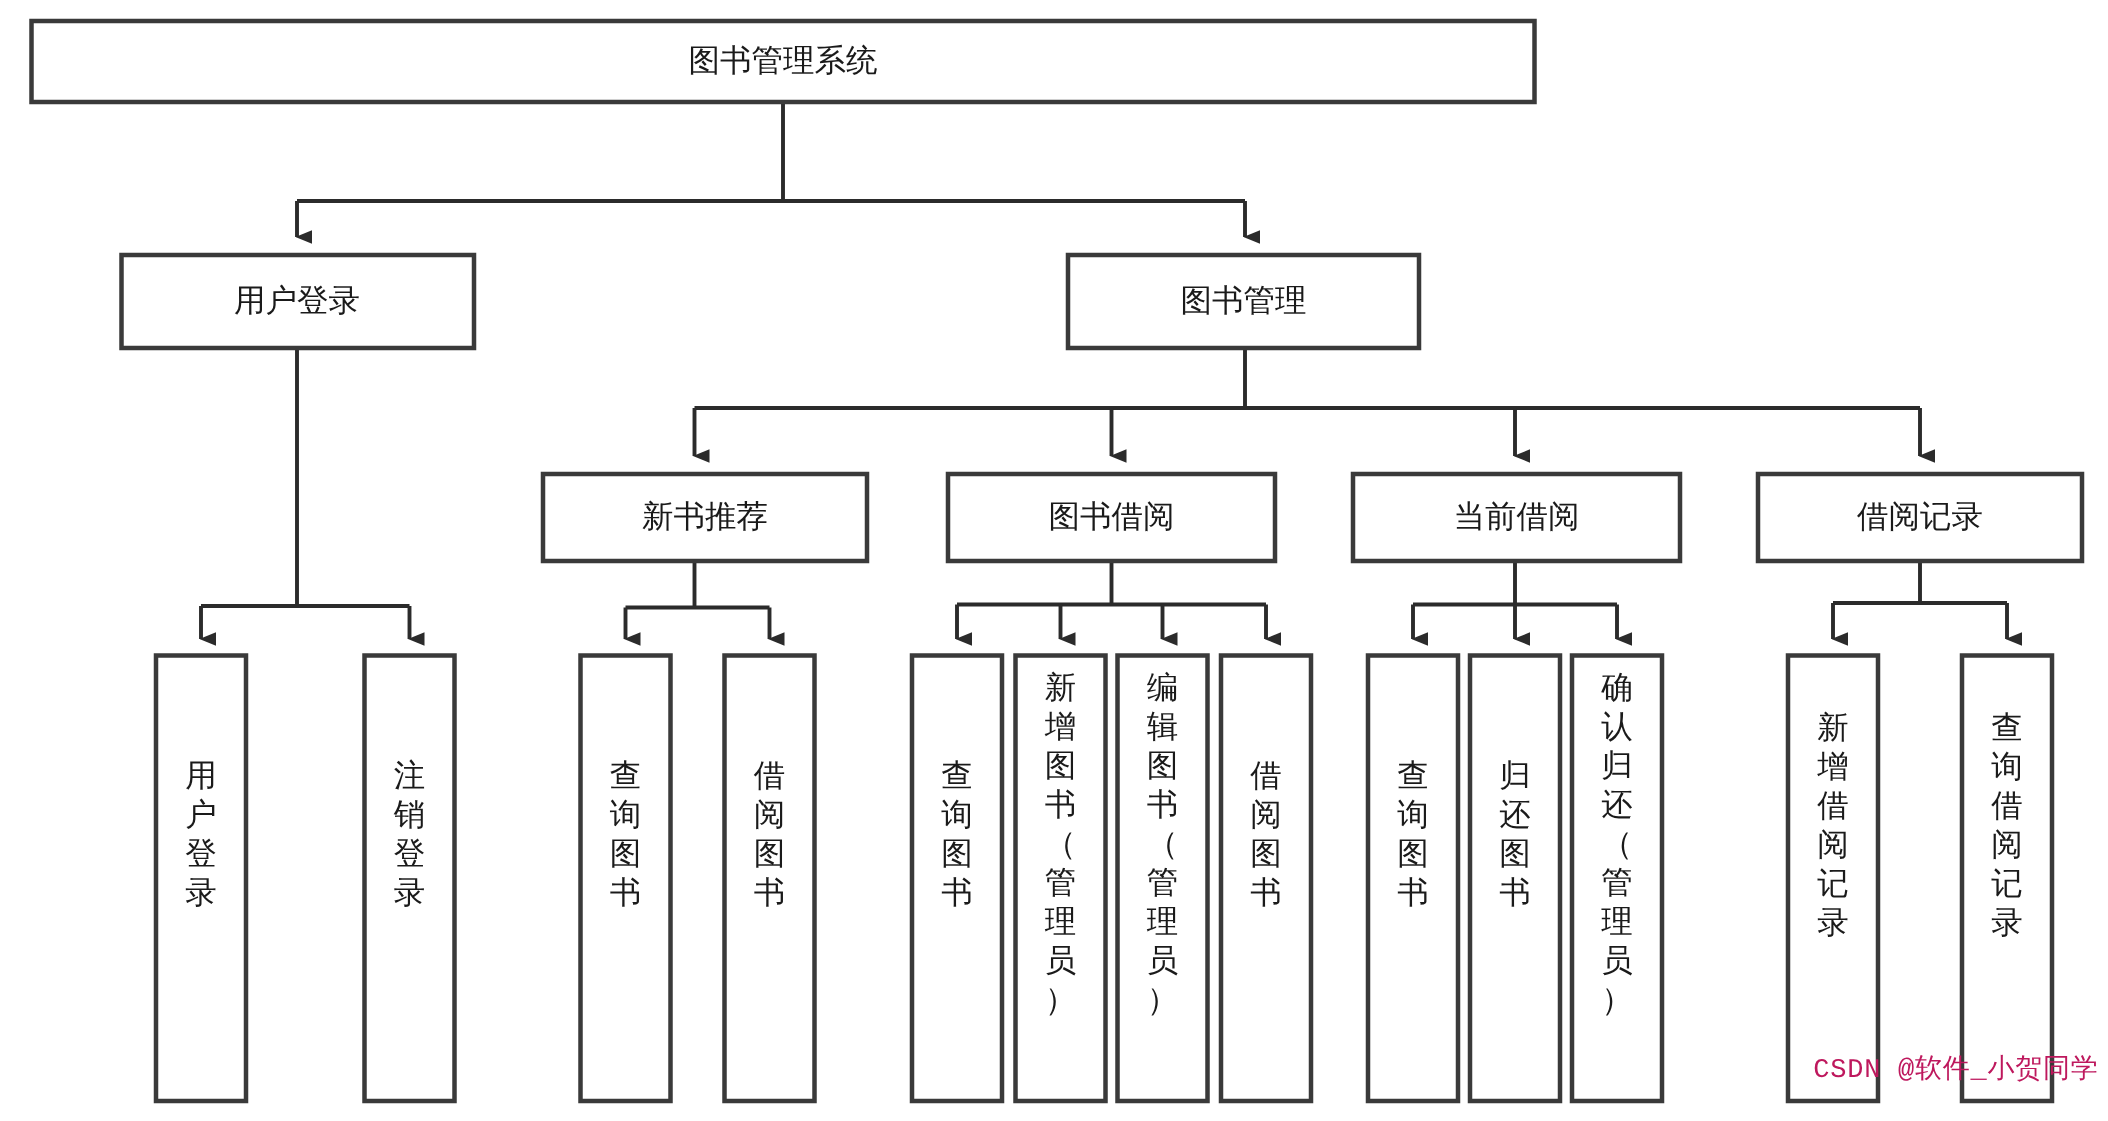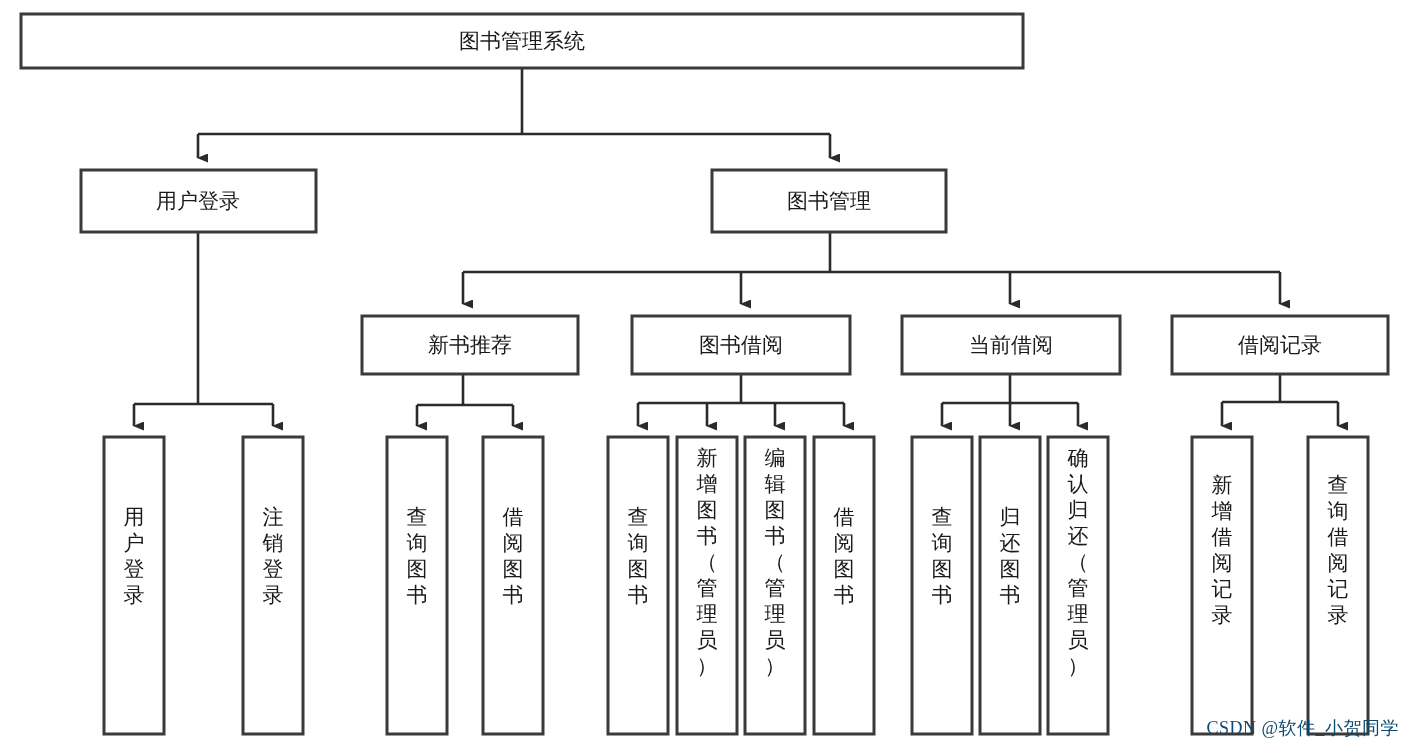--- a/index.html
+++ b/index.html
@@ -42,24 +42,24 @@
     text-anchor: middle;
   }
   .edge-line {
     stroke: #2b2b2b;
     stroke-width: 2.6;
     fill: none;
   }
   .watermark-text {
     position: absolute;
     right: 6px;
-    bottom: 7px;
-    font-family: Liberation Serif, serif;
+    bottom: 23px;
+    font-family: Liberation Mono, monospace;
     font-size: 18px;
-    color: #0c4a6e;
+    color: #be185d;
     white-space: nowrap;
     letter-spacing: 0.5px;
   }
 </style>
 </head>
 <body>
 
 <div id="diagram-root">
 
   <svg id="flowchart" viewBox="0 0 1405 747">

